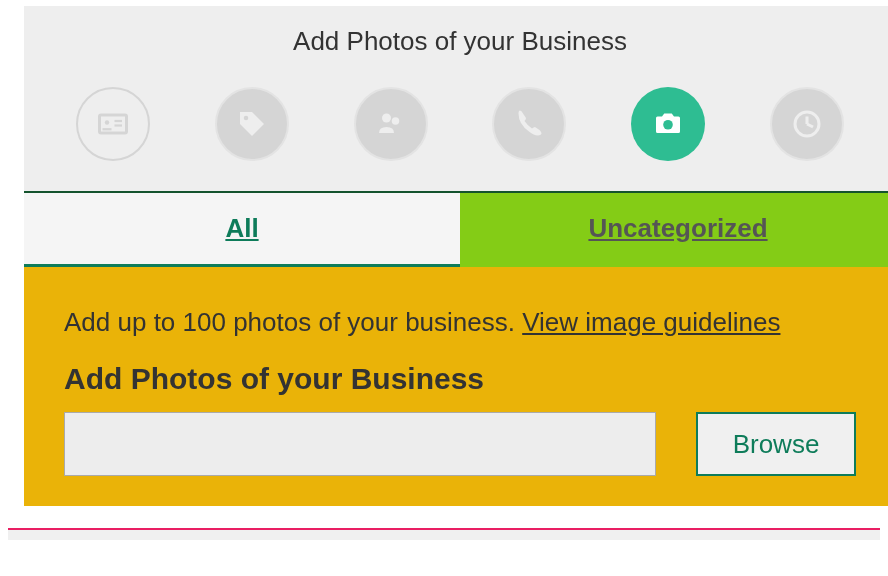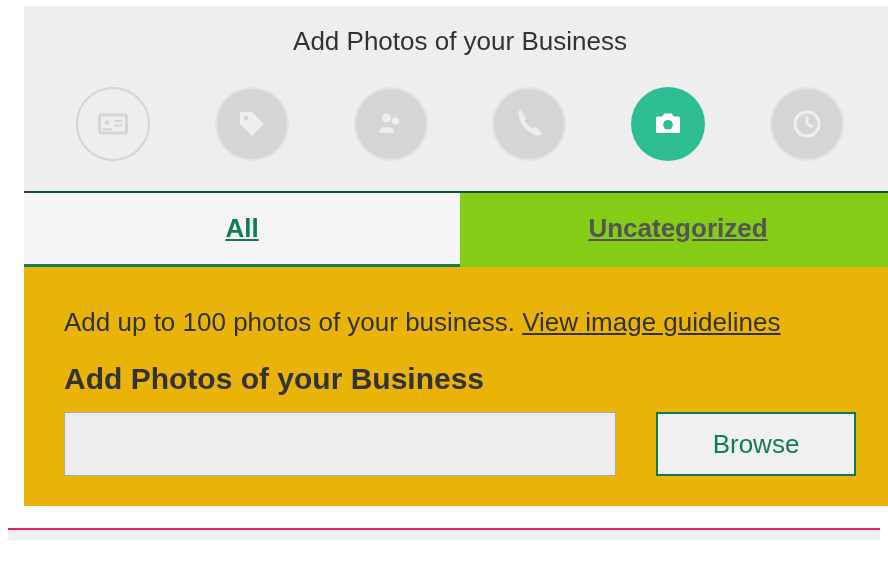--- a/index.html
+++ b/index.html
@@ -103,21 +103,21 @@
       align-items: stretch;
     }
     .file-input {
       flex: 1;
       height: 64px;
       border: 1px solid #aaaaaa;
       background: #ededed;
       padding: 0 10px;
     }
     .browse-btn {
-      width: 200px;
+      width: 160px;
       height: 64px;
       border: 2px solid #0e7c5a;
       background: #f0f0f0;
       color: #0e7c5a;
       font-size: 26px;
       font-weight: 400;
       cursor: pointer;
       font-family: inherit;
     }
     .bottom-strip {

